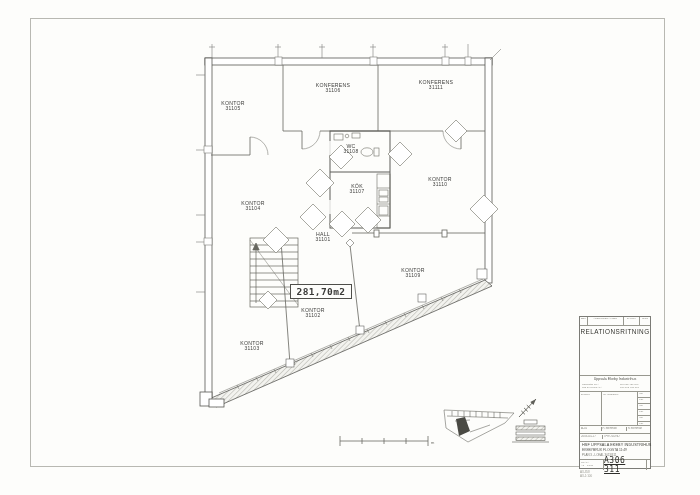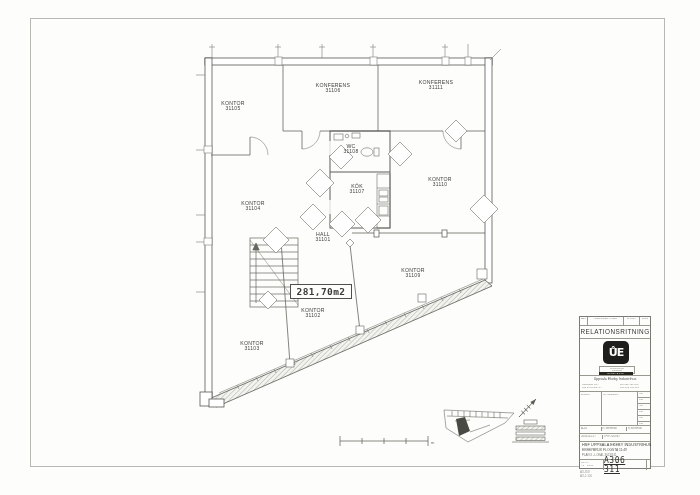--- a/index.html
+++ b/index.html
@@ -300,28 +300,20 @@
 
     <div class="abs" style="left:0;top:0;width:100%;height:7.5px;display:flex">
       <div class="br tinytxt" style="width:10%;text-align:center">BET</div>
       <div class="br tinytxt" style="width:52%;text-align:center">ÄNDRINGEN AVSER</div>
       <div class="br tinytxt" style="width:23%;text-align:center">DATUM</div>
       <div class="tinytxt" style="width:15%;text-align:center">SIGN</div>
     </div>
 
     <div class="abs bt doc-title" style="left:0;top:7.5px;width:100%;height:13px">RELATIONSRITNING</div>
 
-    <div class="abs bt" style="left:0;top:20.5px;width:100%;height:37px">
-      <div class="logo-mark">ŮE</div>
-      <div class="logo-card">
-        <div>Uppsala Ekeby</div>
-        <div>Industrihus</div>
-      </div>
-      <div class="logo-band">EKEBYBRUK</div>
-    </div>
 
     <div class="abs bt" style="left:0;top:57.5px;width:100%;height:16px">
       <div style="font-size:3.6px;text-align:center;color:#55554f;margin-top:1px">Uppsala Ekeby Industrihus</div>
       <div class="tinytxt" style="position:absolute;left:2px;top:7px">
         <div>Salagatan 18 A</div>
         <div>753 30 UPPSALA</div>
       </div>
       <div class="tinytxt" style="position:absolute;left:40px;top:7px">
         <div>Tfn 018-480 600</div>
         <div>Fax 018-480 601</div>

